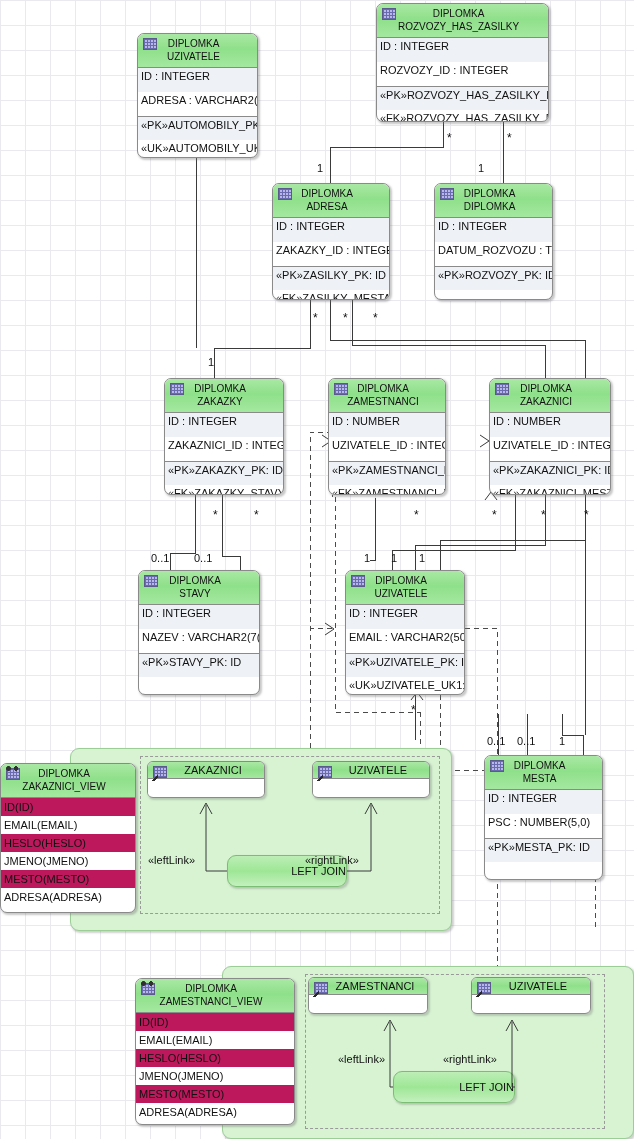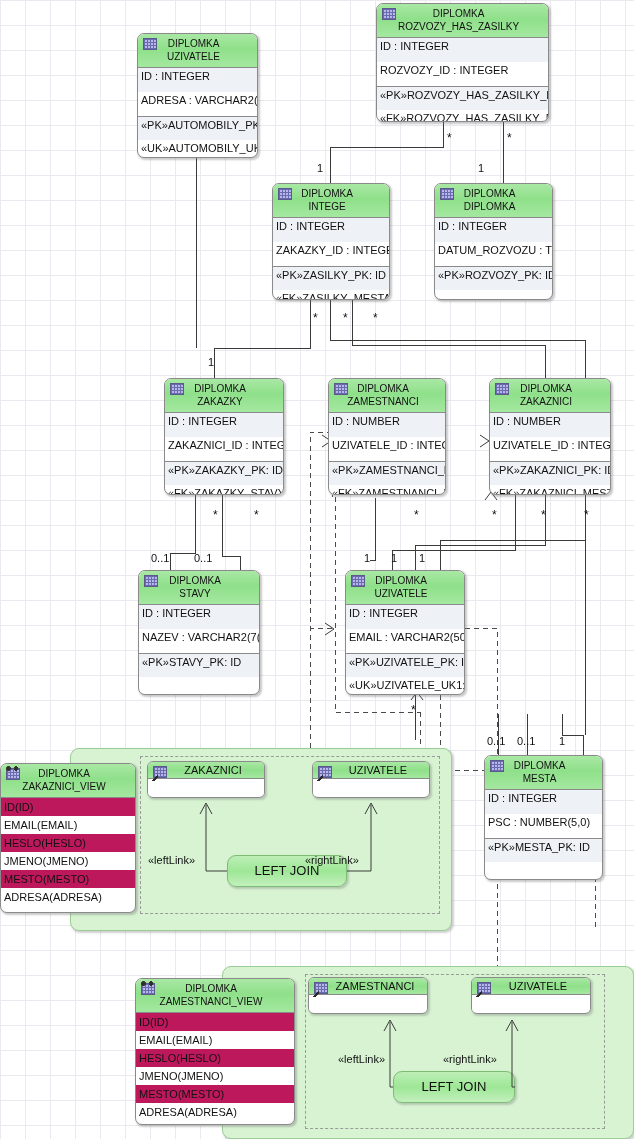--- a/index.html
+++ b/index.html
@@ -125,23 +125,23 @@
     padding-left: 14px;
   }
   .sub-body { height: 17px; background: #fff; }
 
   .joinbox {
     position: absolute;
     background: linear-gradient(to bottom, #bdeeb6 0%, #9ee796 50%, #c3f0bd 100%);
     border: 1px solid #7bbd74;
     border-radius: 9px;
     box-shadow: 1.5px 1.5px 2px rgba(120,120,120,.35);
-    font-size: 13px;
+    font-size: 11px;
     color: #111;
-    text-align: center;
+    text-align: right;
     overflow: hidden;
     white-space: nowrap;
   }
   .joinbox span { display: block; line-height: 30px; }
 
   .lbl {
     position: absolute;
     font-size: 11px;
     color: #111;
     white-space: nowrap;
@@ -230,21 +230,21 @@
     <div class="row">ROZVOZY_ID : INTEGER</div>
     <div class="row shade sep">«PK»ROZVOZY_HAS_ZASILKY_P</div>
     <div class="row">«FK»ROZVOZY_HAS_ZASILKY_F</div>
   </div>
 </div>
 
 <div class="ent" style="left:272px; top:183px; width:118px; height:117px;">
   <div class="ent-head">
     <span class="ico"></span>
     <span class="ln">DIPLOMKA</span>
-    <span class="ln">INTEGE</span>
+    <span class="ln">ADRESA</span>
   </div>
   <div class="ent-body">
     <div class="row shade">ID : INTEGER</div>
     <div class="row">ZAKAZKY_ID : INTEGER</div>
     <div class="row shade sep">«PK»ZASILKY_PK: ID</div>
     <div class="row">«FK»ZASILKY_MESTA</div>
   </div>
 </div>
 
 <div class="ent" style="left:434px; top:183px; width:119px; height:117px;">

